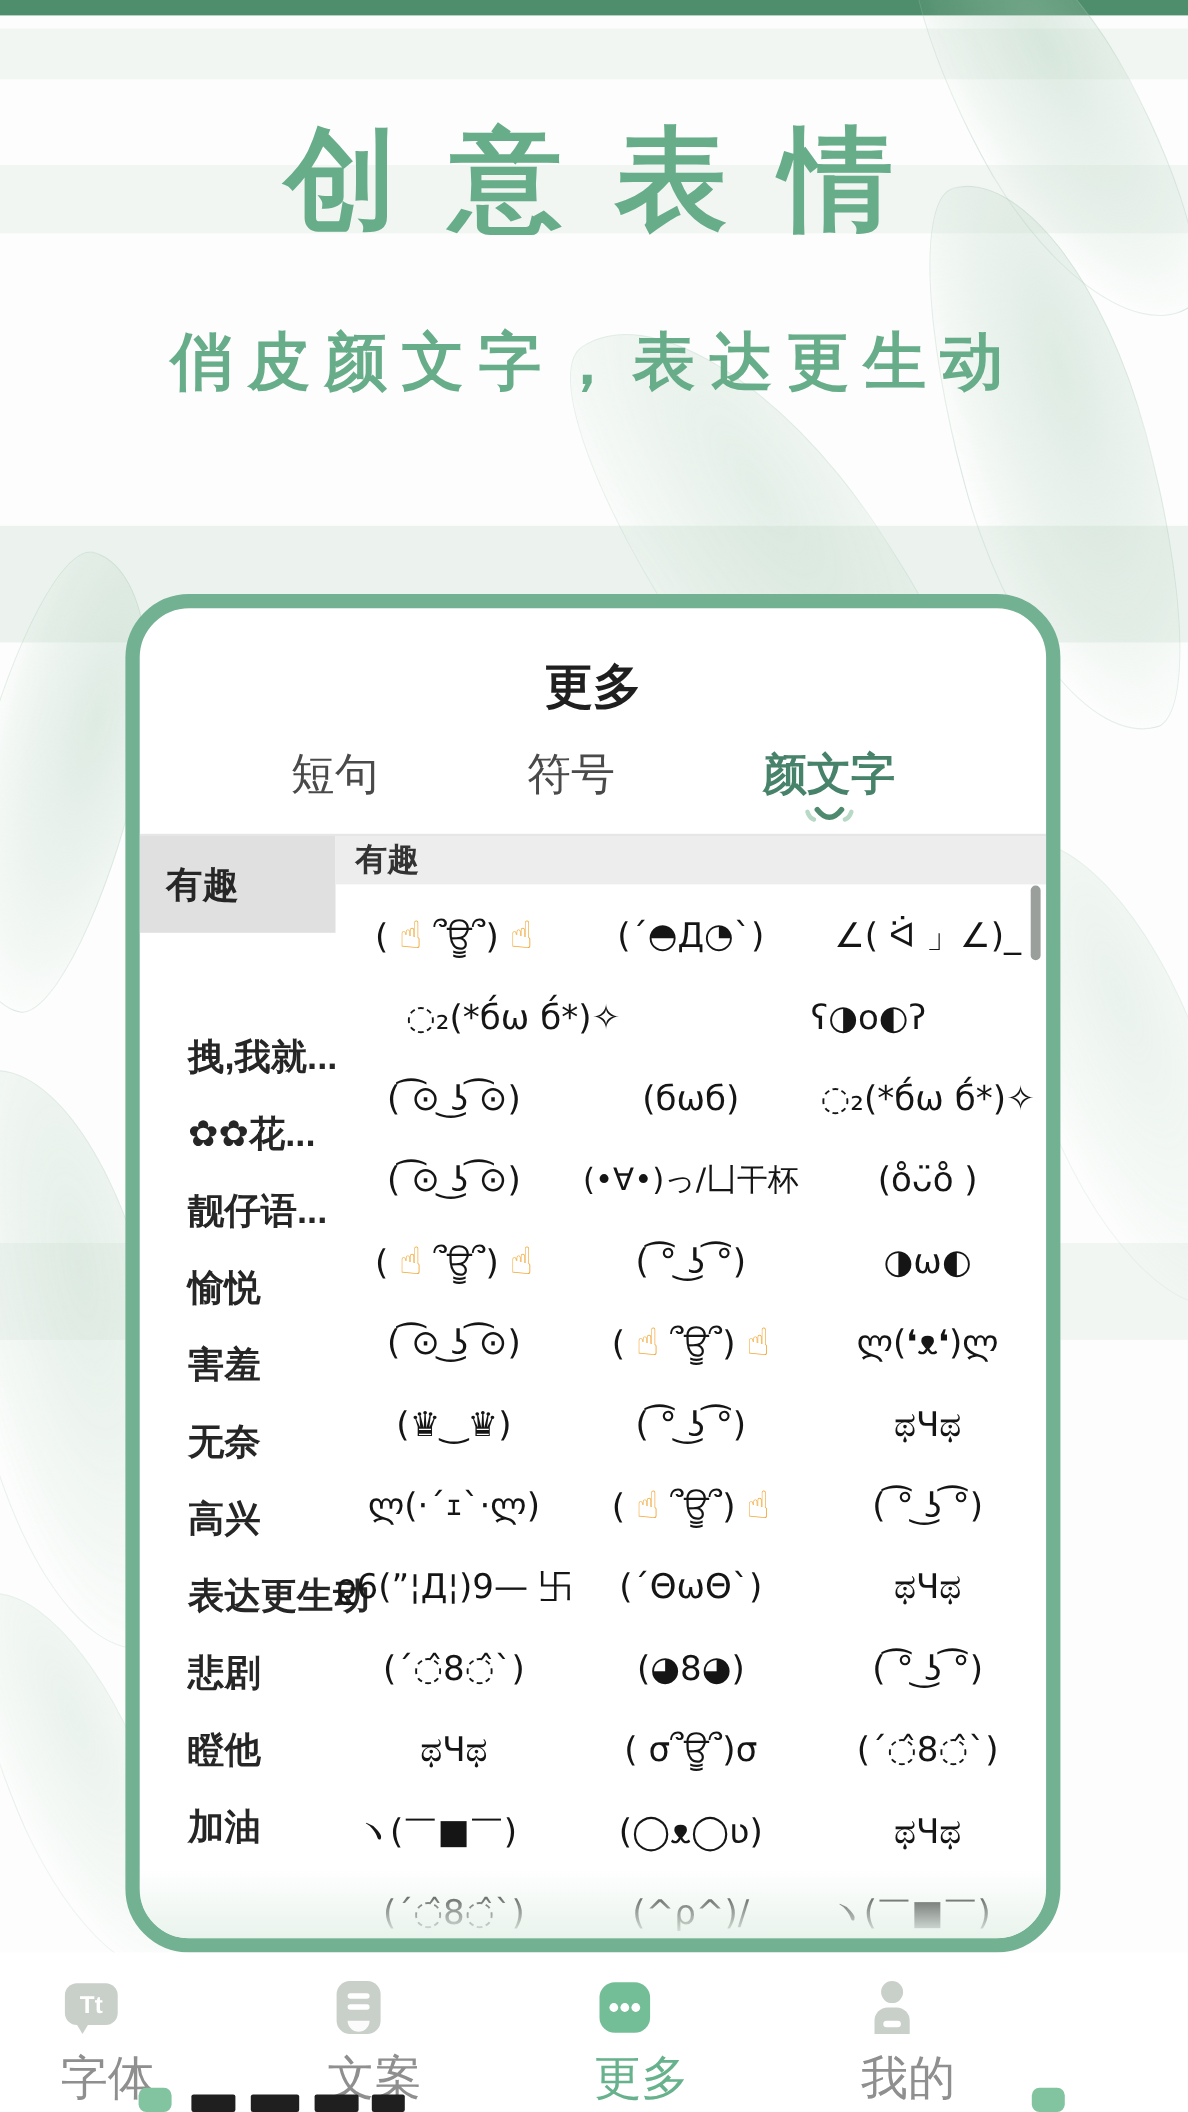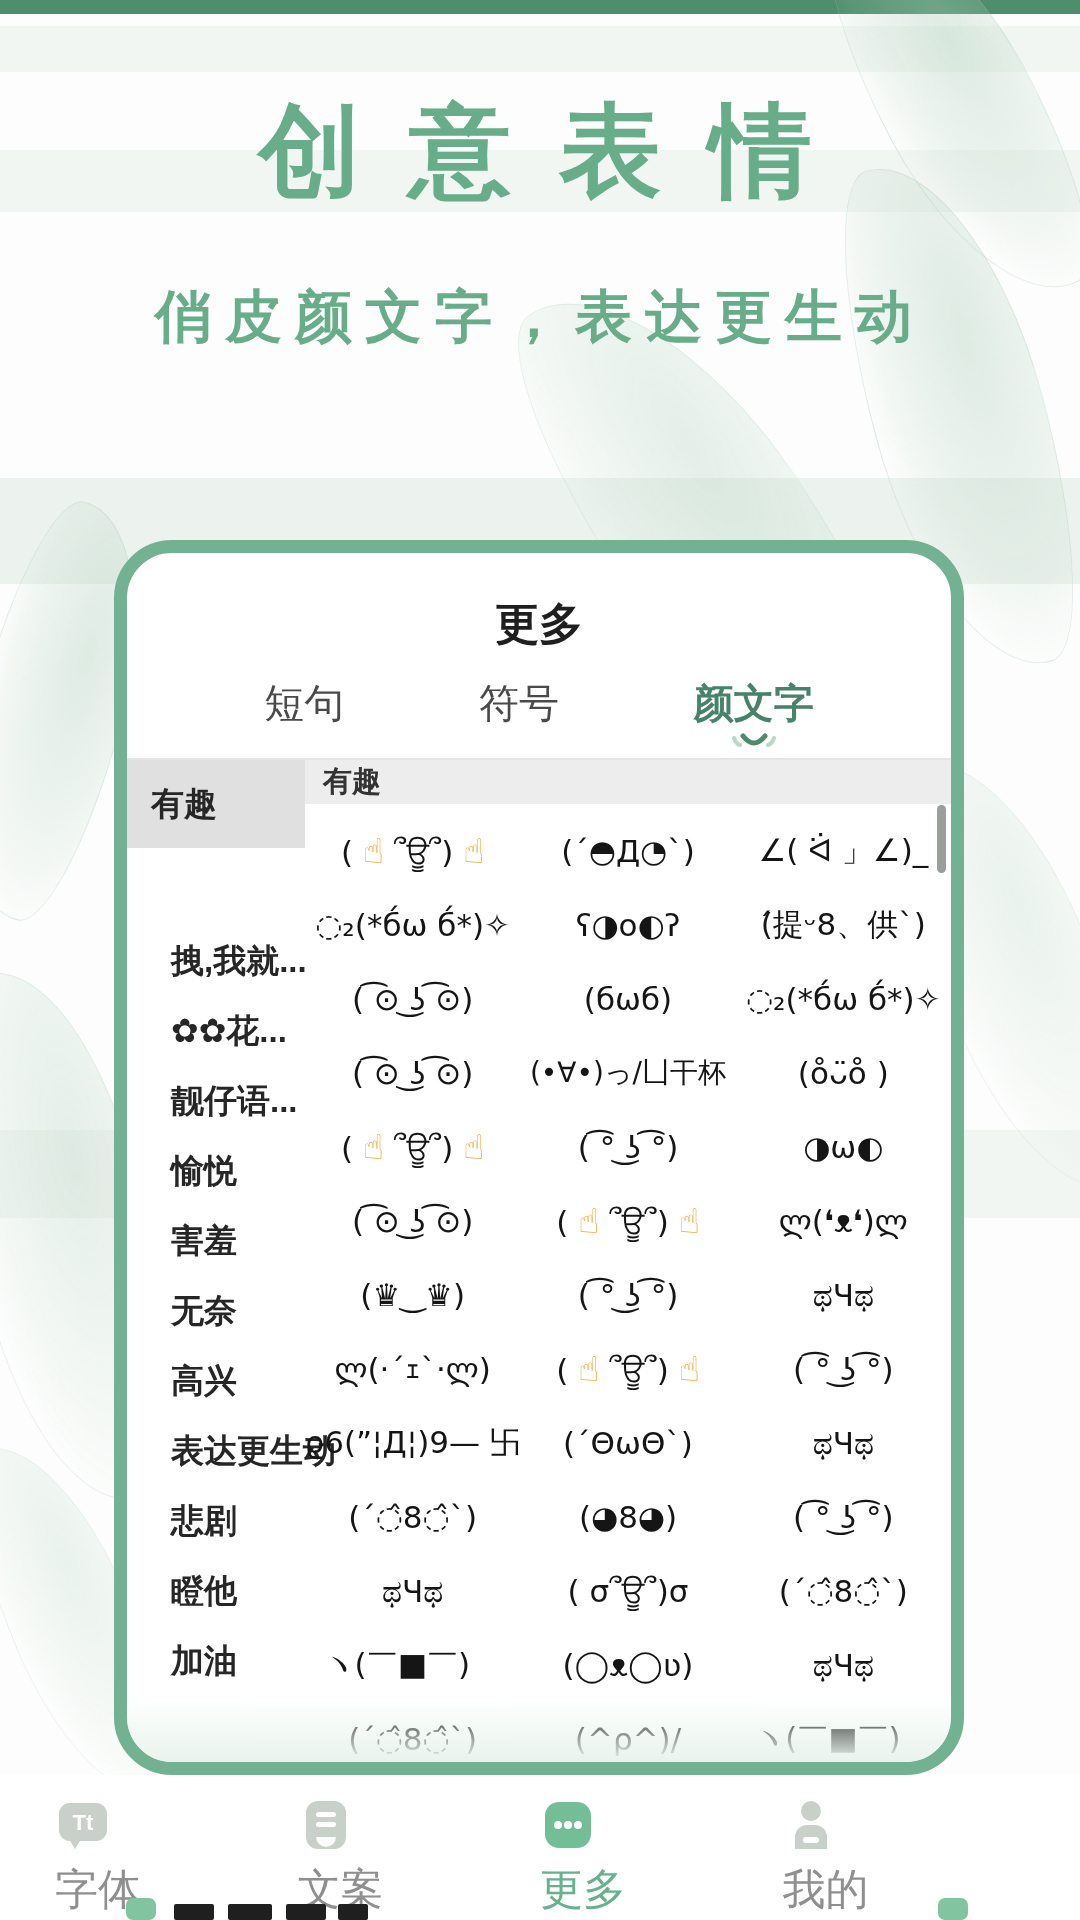--- a/index.html
+++ b/index.html
@@ -22,21 +22,21 @@
   .leaf.l1{width:420px;height:150px;right:-90px;top:30px;transform:rotate(62deg);}
   .leaf.l2{width:520px;height:170px;right:-140px;top:330px;transform:rotate(75deg);}
   .leaf.l3{width:560px;height:200px;left:430px;top:430px;transform:rotate(56deg);opacity:.8;}
   .leaf.l4{width:420px;height:140px;left:-160px;top:640px;transform:rotate(105deg);}
   .leaf.l5{width:540px;height:170px;left:-210px;top:1150px;transform:rotate(80deg);opacity:.8;}
   .leaf.l6{width:460px;height:150px;right:-170px;top:900px;transform:rotate(70deg);opacity:.6;}
   .leaf.l7{width:380px;height:120px;left:-120px;top:1560px;transform:rotate(68deg);opacity:.6;}
 
   
   .hero{position:absolute;left:0;top:80px;width:1080px;text-align:center;}
-  .hero h1{margin:4px;font-size:102px;font-weight:900;letter-spacing:10px;color:var(--accent,#68ad89);white-space:nowrap;}
+  .hero h1{margin:16px;font-size:102px;font-weight:900;letter-spacing:10px;color:var(--accent,#68ad89);white-space:nowrap;}
   .hero h2{margin:58px 0 0 0;font-size:57px;font-weight:800;letter-spacing:13px;color:var(--accent,#68ad89);white-space:nowrap;}
 
   
   .card{position:absolute;left:114px;top:540px;width:824px;height:1209px;
     background:#fff;border:13px solid var(--card-border,#72b191);border-radius:58px;overflow:hidden;}
   .card-title{margin-top:42px;text-align:center;font-size:44px;font-weight:700;color:#1f1f1f;}
   .tabs{margin-top:22px;display:flex;justify-content:space-around;padding:0 70px;height:74px;}
   .tab{position:relative;font-size:40px;color:#4a4a4a;text-align:center;cursor:pointer;}
   .tab.active{color:var(--tab-active,#47826a);font-weight:700;}
   .tab .smile{display:block;margin:2px auto 0;}
@@ -137,23 +137,20 @@
               <span class="kao">∠( ᐛ 」∠)_</span>
             </div>
           </div>
           <div class="krow">
             <div class="kcell">
               <span class="kao">◌₂(*б́ω б́*)✧</span>
             </div>
             <div class="kcell">
               <span class="kao">ʕ◑o◐ʔ</span>
             </div>
-            <div class="kcell">
-              <span class="kao">(́提ᵕ8、供`)</span>
-            </div>
           </div>
           <div class="krow">
             <div class="kcell">
               <span class="kao">( ͡⊙ ͜ʖ ͡⊙)</span>
             </div>
             <div class="kcell">
               <span class="kao">(бωб)</span>
             </div>
             <div class="kcell">
               <span class="kao">◌₂(*б́ω б́*)✧</span>

